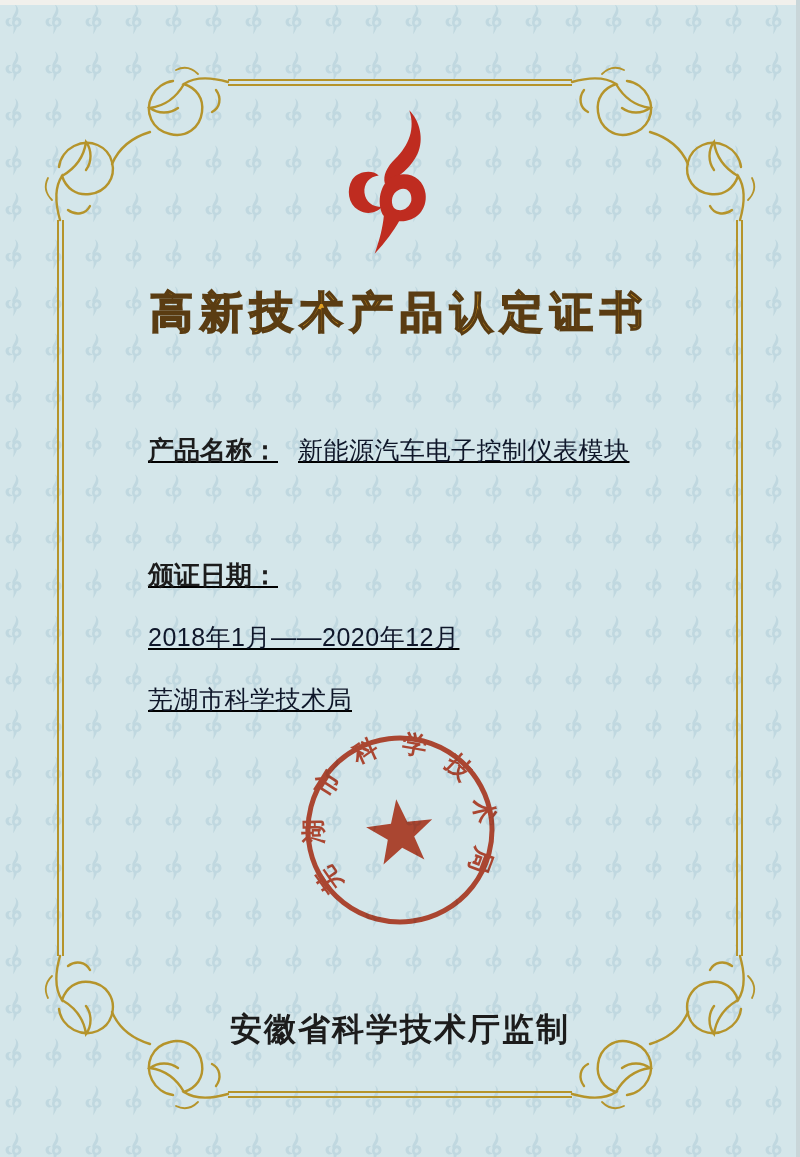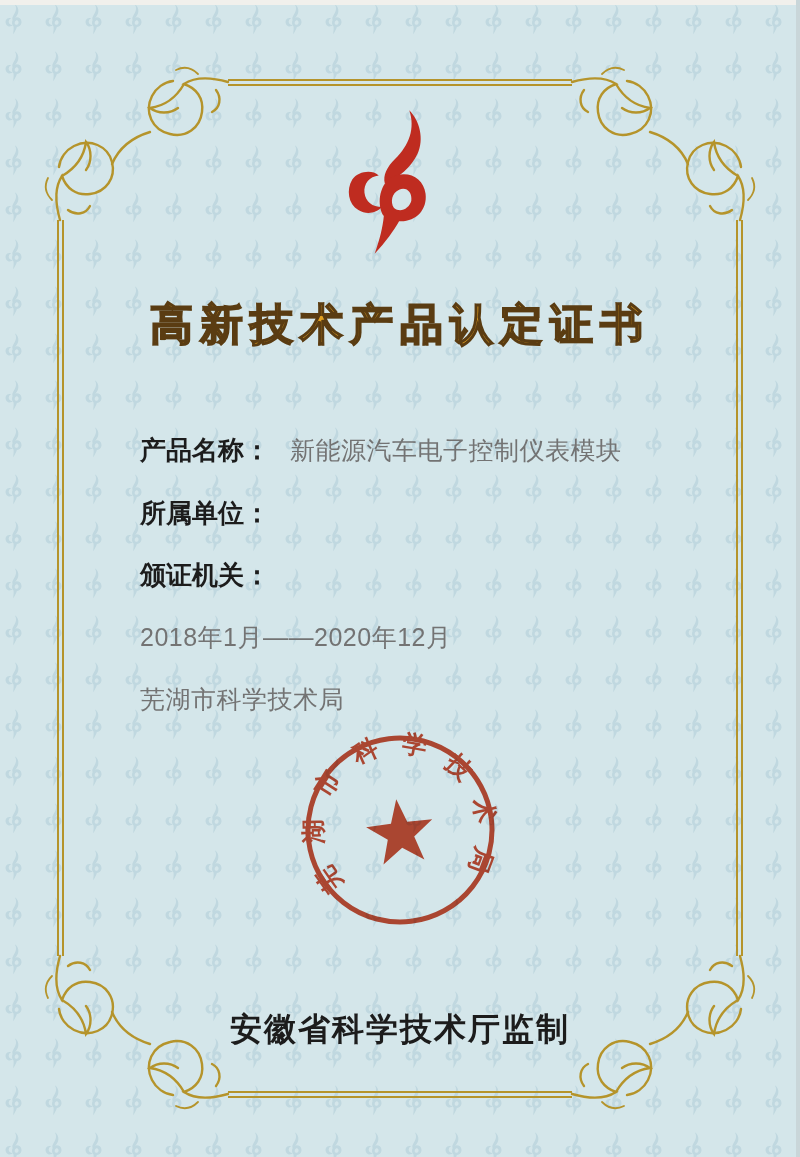--- a/index.html
+++ b/index.html
@@ -14,30 +14,29 @@
 
   .logo-wrap{position:absolute;left:338px;top:108px;width:112px;height:148px;z-index:3;}
 
   .cert-title{
     position:absolute;left:0;top:284px;width:800px;height:54px;z-index:3;
     text-align:center;font-size:43px;font-weight:700;letter-spacing:7px;
     color:#e2a122;
     -webkit-text-stroke:1.6px #5a3c12;
     text-shadow:0 1px 0 rgba(90,60,18,.35);
     white-space:nowrap;
-    margin-top:12px;
   }
 
-  .fields{position:absolute;left:140px;top:433px;width:560px;z-index:3;}
+  .fields{position:absolute;left:148px;top:433px;width:560px;z-index:3;text-decoration:underline;}
   .field-row{display:flex;align-items:baseline;height:62.6px;}
   .field-label{
     flex:0 0 150px;font-size:26px;font-weight:700;color:#1c1c1c;white-space:pre;
   }
   .field-value{
-    font-size:25px;color:#737373;white-space:nowrap;letter-spacing:.5px;
+    font-size:25px;color:#0f172a;white-space:nowrap;letter-spacing:.5px;
   }
 
   .footer-note{
     position:absolute;left:0;top:1008px;width:800px;z-index:3;
     text-align:center;font-size:32px;font-weight:700;color:#1c1c1c;letter-spacing:2px;
   }
 
   .seal-wrap{
     position:absolute;left:300px;top:730px;width:200px;height:200px;z-index:4;
     mix-blend-mode:multiply;opacity:.9;
@@ -113,24 +112,23 @@
 </div>
 
 <div class="cert-title">高新技术产品认定证书</div>
 
 <div class="fields">
   <div class="field-row">
     <span class="field-label">产品名称：</span>
     <span class="field-value">新能源汽车电子控制仪表模块</span>
   </div>
   <div class="field-row">
-    <span class="field-label">所属单位：</span>
   </div>
   <div class="field-row">
-    <span class="field-label">颁证机关：</span>
+    <span class="field-label">颁证日期：</span>
     <span class="field-value"></span>
   </div>
   <div class="field-row">
     <span class="field-value">2018年1月——2020年12月</span>
   </div>
   <div class="field-row">
     <span class="field-value">芜湖市科学技术局</span>
   </div>
   <div class="field-row">
   </div>

